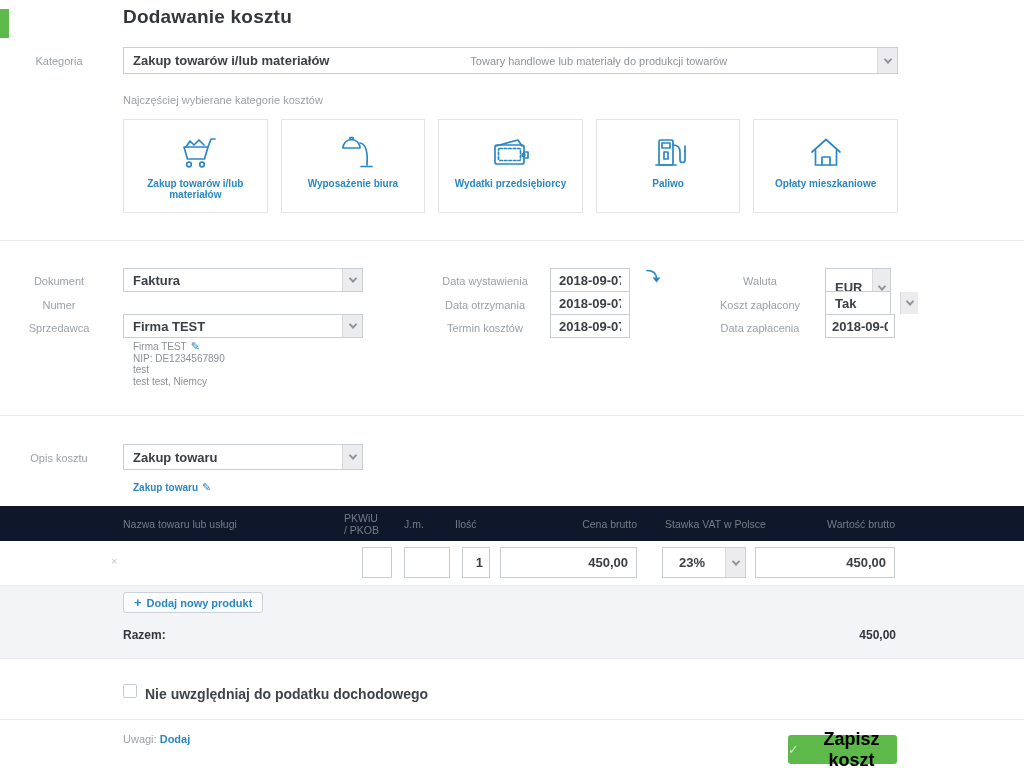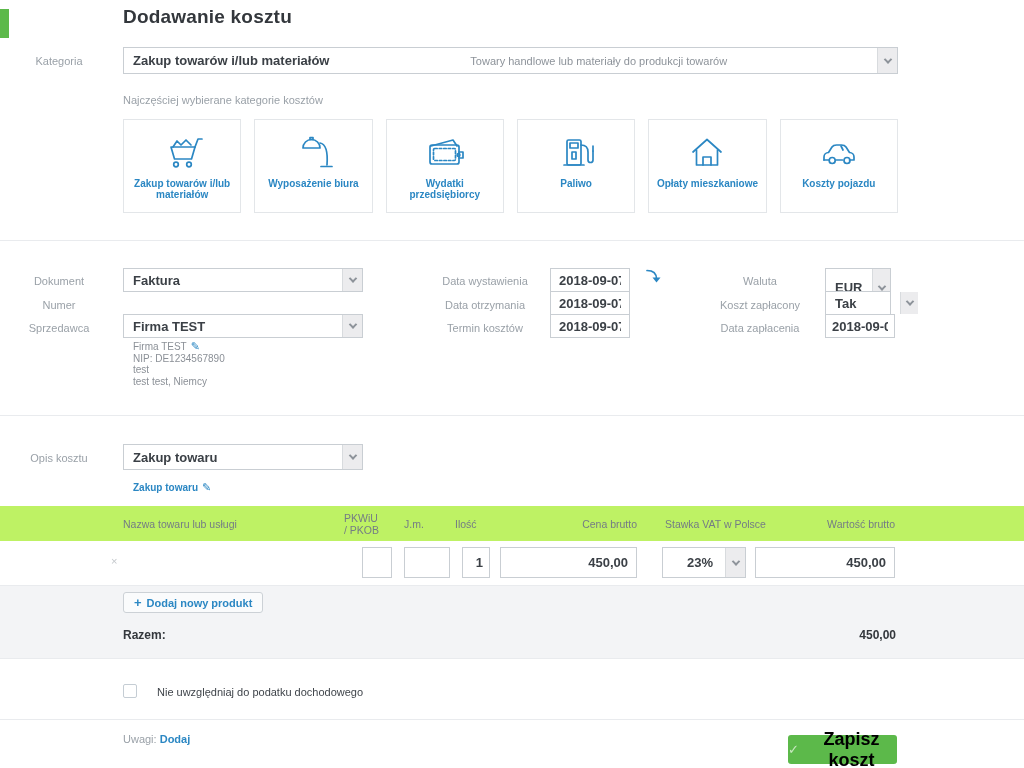--- a/index.html
+++ b/index.html
@@ -33,41 +33,41 @@
   .tile .tile-label { margin-top:7px; font-size:10px; font-weight:600; color:#2b87c3; text-align:center; line-height:11px; padding:0 6px; }
 
   
   .seller-info { left:133px; top:341px; font-size:10px; color:#8b9097; line-height:11.5px; }
   .seller-info .name { color:#8b9097; }
   .edit-pencil { color:#2b87c3; font-size:11px; margin-left:4px; cursor:pointer; }
 
   .edit-link { font-size:10px; font-weight:600; color:#2b87c3; }
 
   
-  .thead-band { left:0; top:506px; width:1024px; height:35px; background:#bef264; }
+  .thead-band { left:0; top:506px; width:1024px; height:35px; background:#0f172a; }
   .th { position:absolute; font-size:10.5px; color:#747c85; }
   .num { text-align:right; }
 
   .grip { position:absolute; right:2px; bottom:2px; width:8px; height:8px;
     background:linear-gradient(135deg, transparent 55%, #b9bec3 55%, #b9bec3 62%, transparent 62%, transparent 76%, #b9bec3 76%, #b9bec3 84%, transparent 84%); }
 
   .row-del { left:111px; top:555px; font-size:11px; color:#c3c7cb; cursor:pointer; }
 
   .gray-band { left:0; top:585px; width:1024px; height:74px; background:#f3f4f6; border-top:1px solid #e9ebee; border-bottom:1px solid #e9ebee; }
 
   .add-btn { left:123px; top:592px; height:21px; padding:0 10px; display:inline-flex; align-items:center; gap:5px;
     background:#fafbfc; border:1px solid #ccd1d6; border-radius:3px; cursor:pointer;
     font-size:11px; font-weight:600; color:#2b87c3; }
   .add-btn .plus { font-size:13px; font-weight:700; color:#2b87c3; }
 
   .razem-label { left:123px; top:628px; font-size:12px; font-weight:700; color:#33373c; }
   .razem-value { left:696px; top:628px; width:200px; font-size:12px; font-weight:700; color:#33373c; text-align:right; }
 
   .checkbox { left:123px; top:684px; width:14px; height:14px; background:#fff; border:1px solid #c5cdd4; border-radius:2px; cursor:pointer; }
-  .checkbox-label { left:145px; top:686px; font-size:11px; font-weight:400; color:#3f444a;margin-left:12px; }
+  .checkbox-label { left:145px; top:686px; font-size:14px; font-weight:700; color:#3f444a; }
 
   .uwagi { left:123px; top:733px; font-size:11px; color:#9aa1a8; }
   .uwagi a { color:#2b87c3; font-weight:600; text-decoration:none; cursor:pointer; }
 
   .save-btn { left:788px; top:735px; width:109px; height:29px; background:#5cb94a; border:none; border-radius:3px;
     display:flex; align-items:center; justify-content:center; gap:7px; cursor:pointer; }
   .save-btn .check { color:#c9e8c0; font-size:13px; }
   .save-btn .lbl { color:#000000; font-size:18px; font-weight:700; }
 
   svg.icon-line { stroke:#2b87c3; fill:none; stroke-width:1.7; stroke-linecap:round; stroke-linejoin:round; }
@@ -132,31 +132,20 @@
       </svg>
       <div class="tile-label">Paliwo</div>
     </div>
     <div class="tile">
       <svg class="icon-line" width="46" height="38" viewBox="0 0 46 38">
         <path d="M9 19 L23 6.5 L37 19"></path>
         <path d="M12.5 17 V32 H33.5 V17"></path>
         <path d="M19 32 v-8 h8 v8"></path>
       </svg>
       <div class="tile-label">Opłaty mieszkaniowe</div>
-    </div>
-    <div class="tile">
-      <svg class="icon-line" width="46" height="38" viewBox="0 0 46 38">
-        <path d="M8 27 v-3 c0-2.5 2-4.5 4.5-4.5 l3.5-5.5 c1-1.5 2.5-2 4.5-2 h5 c2 0 3.5 .5 4.5 2 l3.5 5.5 c2.5 0 4.5 2 4.5 4.5 v3 h-4.5"></path>
-        <path d="M20 27 h6.5"></path>
-          <path d="M8 27 h4.5"></path>
-        <path d="M25 13 l2 4"></path>
-        <circle cx="16.2" cy="27.5" r="3"></circle>
-          <circle cx="31" cy="27.5" r="3"></circle>
-      </svg>
-      <div class="tile-label">Koszty pojazdu</div>
     </div>
   </div>
 
   <div class="divider" style="top:240px;"></div>
 
   <div class="abs form-label" style="left:0;top:275px;width:118px;">Dokument</div>
   <div class="abs field" style="left:123px;top:268px;width:240px;height:24px;">
     <span class="val">Faktura</span>
     <span class="chevbox">
         <i></i>
@@ -246,21 +235,21 @@
   <div class="abs field" style="left:404px;top:547px;width:46px;height:31px;">
     <input value="" style="">
   </div>
   <div class="abs field" style="left:462px;top:547px;width:28px;height:31px;">
     <input style="text-align: right; padding: 0px 6px;" value="1">
   </div>
   <div class="abs field" style="left:500px;top:547px;width:137px;height:31px;">
     <input style="text-align: right;" value="450,00">
   </div>
   <div class="abs field" style="left:662px;top:547px;width:84px;height:31px;">
-    <span class="val" style="margin-left:auto;padding-right:12px;">23%</span>
+    <span class="val" style="margin-left:auto;padding-right:20px;">23%</span>
     <span class="chevbox" style="margin-left:0;">
         <i></i>
       </span>
   </div>
   <div class="abs field" style="left:755px;top:547px;width:140px;height:31px;">
     <input style="text-align: right;" value="450,00">
   </div>
 
   <div class="abs gray-band"></div>
   <button class="abs add-btn">

